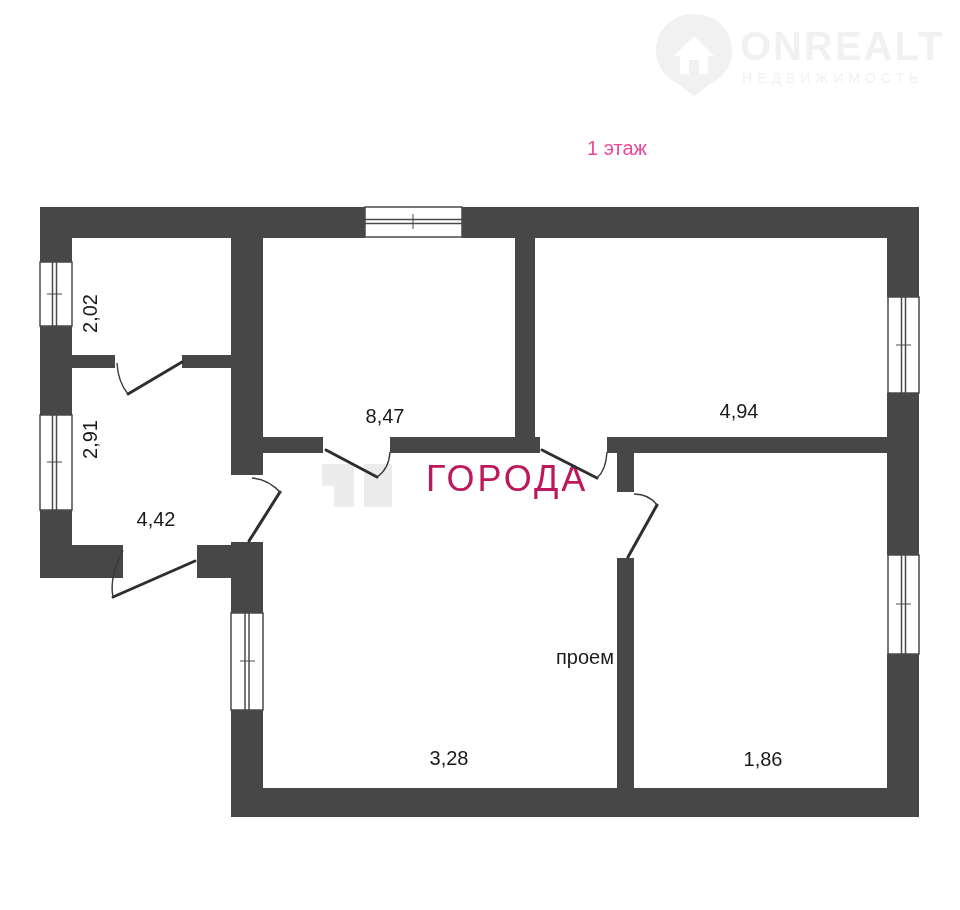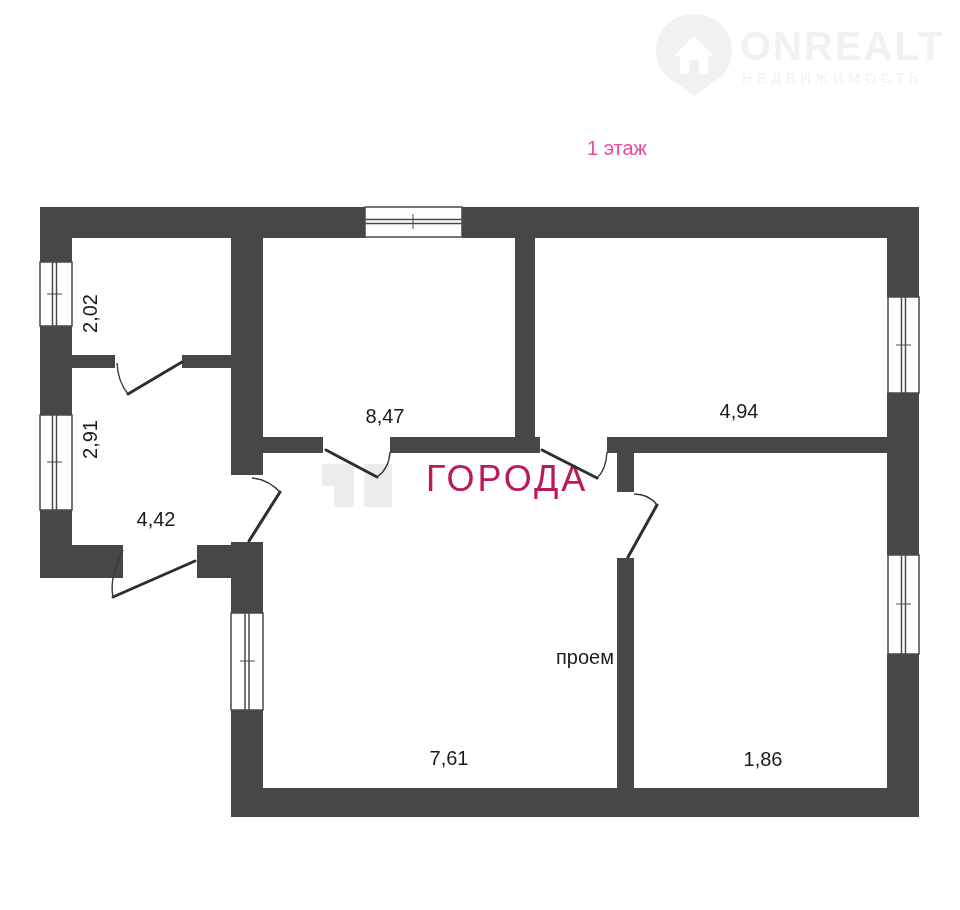--- a/index.html
+++ b/index.html
@@ -186,16 +186,16 @@
 </svg>
 
 <div class="layer">
   <div class="page-title">1 этаж</div>
 
   <div class="dim rot" style="left:50px;top:302px;">2,02</div>
   <div class="dim rot" style="left:50px;top:428px;">2,91</div>
   <div class="dim" style="left:116px;top:508px;">4,42</div>
   <div class="dim" style="left:345px;top:405px;">8,47</div>
   <div class="dim" style="left:699px;top:400px;">4,94</div>
-  <div class="dim" style="left:409px;top:747px;">7,61</div>
+  <div class="dim" style="left:409px;top:747px;">3,28</div>
   <div class="dim" style="left:723px;top:748px;">1,86</div>
   <div class="dim" style="left:545px;top:602px;margin-top:44px;">проем</div>
 </div>
 
 </body></html>

